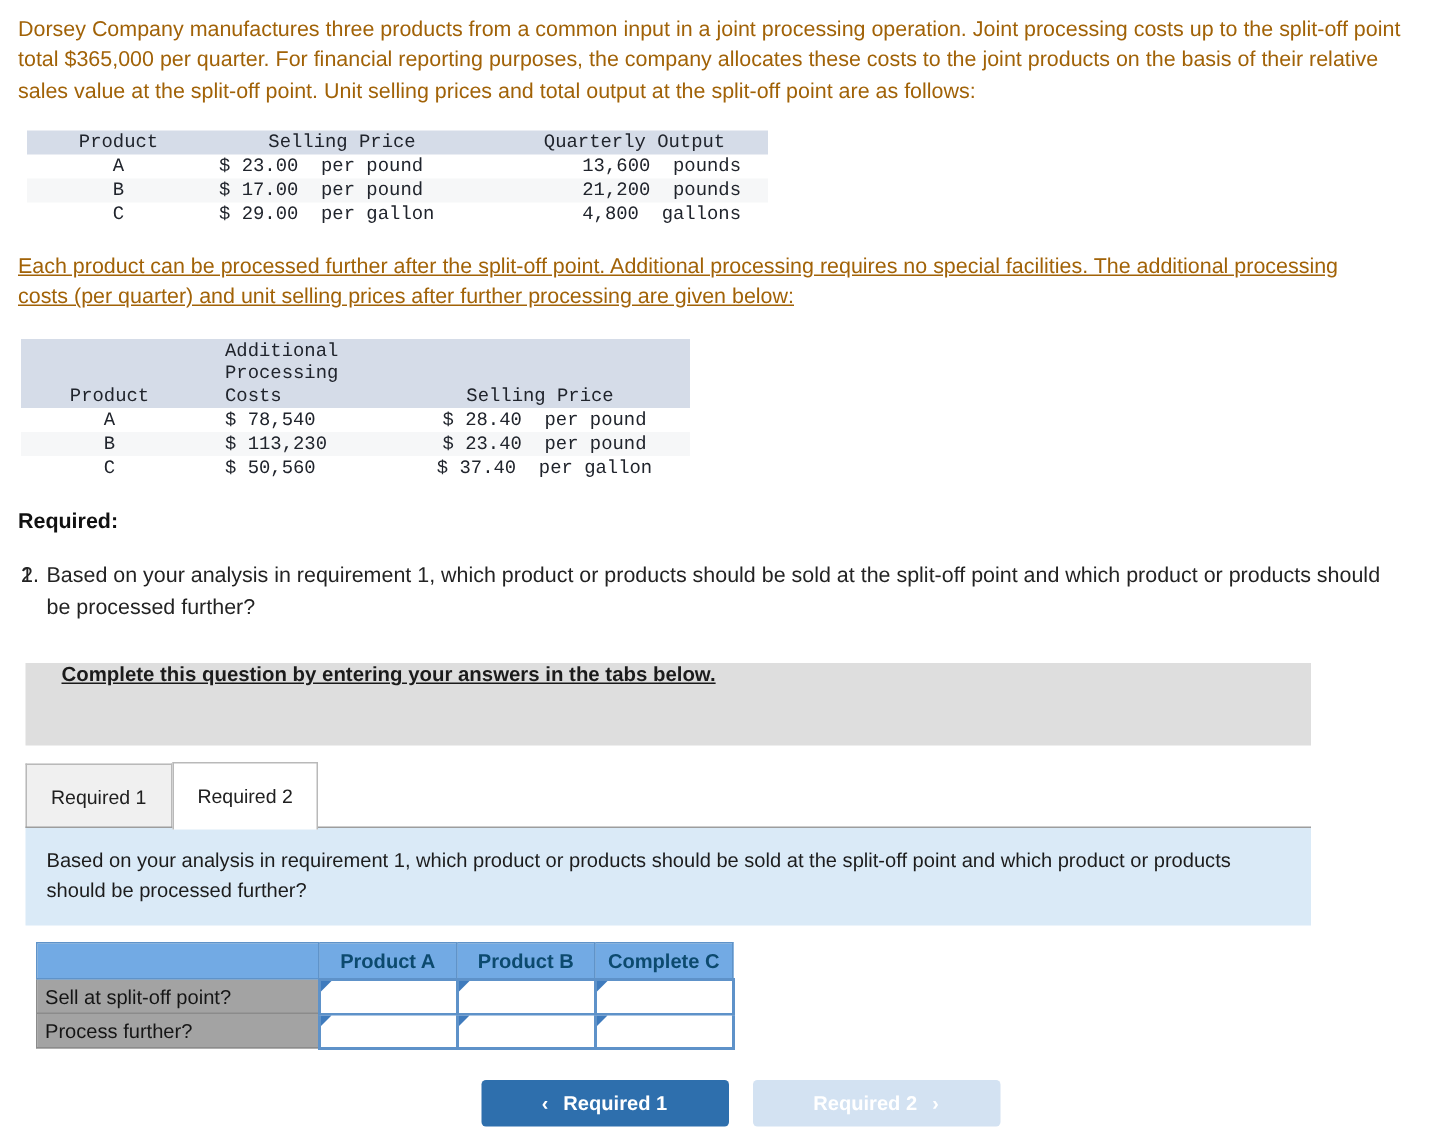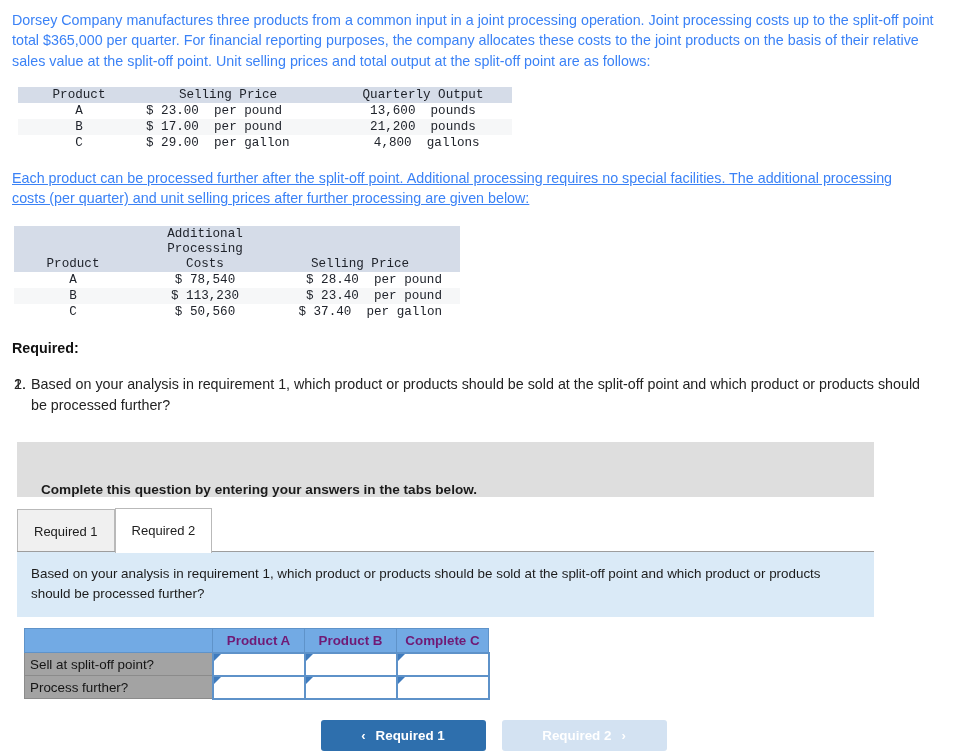--- a/index.html
+++ b/index.html
@@ -19,21 +19,21 @@
   .page {
     padding: 10px 14px 0 12px;
     box-sizing: border-box;
     width: 969px;
   }
 
   
   .para {
     font-size: 14.3px;
     line-height: 1.42;
-    color: #3b82f6;
+    color: #a16207;
     max-width: 940px;
     margin: 0;
   }
   .para-2 { margin-top: 17px; max-width: 910px; text-decoration: underline; }
 
   
   .mono-table {
     font-family: "Liberation Mono", "DejaVu Sans Mono", monospace;
     font-size: 12.6px;
     border-collapse: collapse;
@@ -45,27 +45,27 @@
     font-weight: normal;
     vertical-align: bottom;
   }
   .mono-table thead tr { background: #d5dce8; }
   .mono-table tbody tr.alt { background: #f6f7f8; }
 
   .tbl1 { margin-top: 16px; margin-left: 6px; }
   .tbl1 .c-prod  { width: 86px; text-align: center; }
   .tbl1 .c-price { width: 170px; text-align: left; padding-left: 6px;}
   .tbl1 .c-price.h { text-align: center; padding-left: 0; }
-  .tbl1 .c-out    { width: 142px; text-align: center; }
+  .tbl1 .c-out    { width: 142px; text-align: right; }
   .tbl1 .c-out.h  { text-align: center; }
 
   .tbl2 { margin-top: 18px; margin-left: 2px; }
   .tbl2 .c-prod { width: 82px; text-align: center; }
-  .tbl2 .c-cost { width: 110px; text-align: center; }
-  .tbl2 .c-sell { width: 158px; text-align: right; padding-left: 6px;}
+  .tbl2 .c-cost { width: 110px; }
+  .tbl2 .c-sell { width: 158px; text-align: center; padding-left: 6px;}
   .tbl2 .c-sell.h { text-align: center; padding-left: 0; }
   .tbl2 thead td { line-height: 1.16; }
   .stack { display: block; }
 
   
   .required-head {
     margin-top: 20px;
     font-size: 14.3px;
     font-weight: bold;
     color: #111;
@@ -91,21 +91,22 @@
   }
 
   
   .instruction-bar {
     margin-top: 27px;
     margin-left: 5px;
     width: 857px;
     height: 55px;
     background: #dedede;
     display: flex;
-    align-items: flex-end;
+    align-items: flex-start;
+    text-decoration: underline;
   }
   .instruction-bar span {
     font-size: 13.6px;
     font-weight: bold;
     color: #1b1b1b;
     padding-left: 24px;
   }
 
   
   .tab-strip {
@@ -170,21 +171,21 @@
     font-size: 13.4px;
     color: #151515;
   }
   .answer-table th, .answer-table td {
     border: 1px solid #8b8b8b;
     height: 22px;
     box-sizing: border-box;
   }
   .answer-table thead th {
     background: #72aae4;
-    color: #701a75;
+    color: #0c4a6e;
     font-weight: bold;
     text-align: center;
     height: 24px;
     border: 1px solid #5f93c9;
   }
   .answer-table thead th.corner {
     background: #72aae4;
     border: 1px solid #5f93c9;
   }
   .col-label { width: 188px; }

